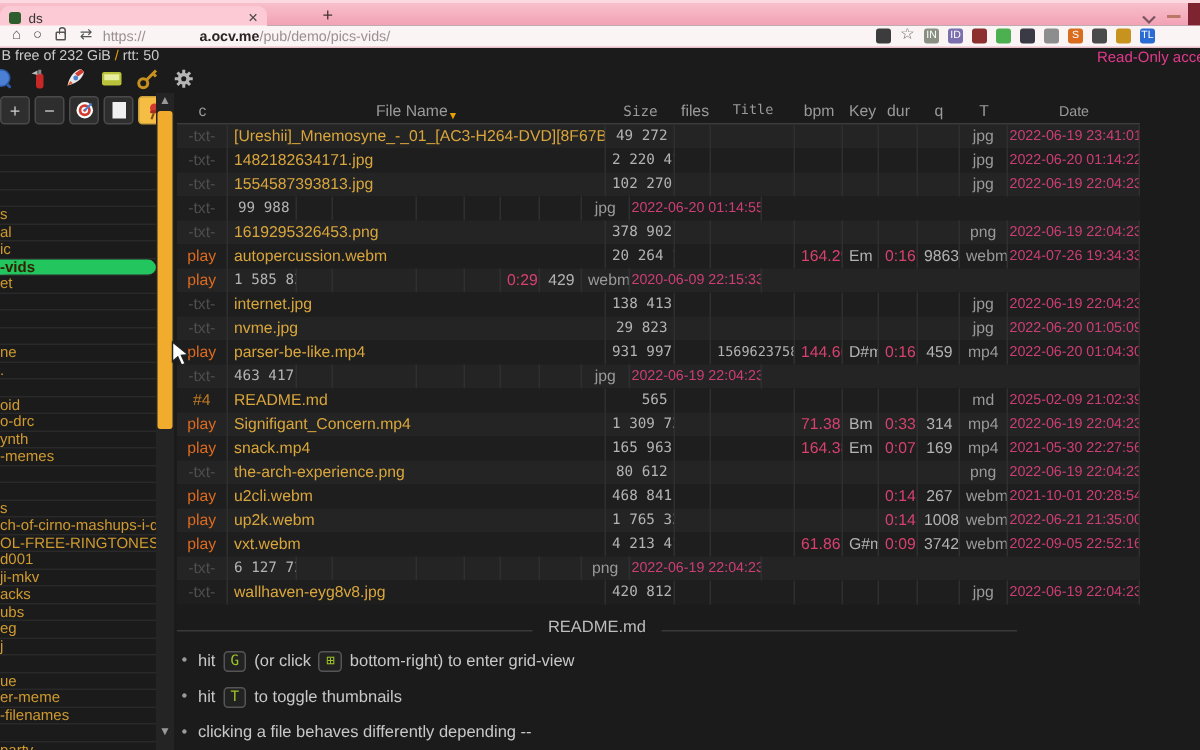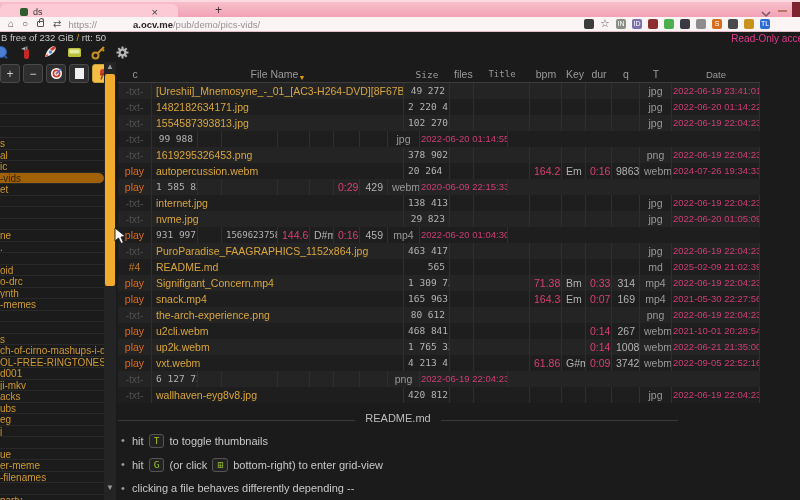--- a/index.html
+++ b/index.html
@@ -4,21 +4,21 @@
 <style>
   * { box-sizing: border-box; margin: 0; padding: 0; }
   html,body { width:800px; height:500px; overflow:hidden; background:#1b1b1b;
     font-family:"Liberation Sans", sans-serif; }
   .screen { position:relative; width:800px; height:500px; overflow:hidden; }
 
   
   .titlebar { position:absolute; left:0; top:0; width:800px; height:17px;
     background:linear-gradient(#f8bfcb,#f2a2b5); border-top:2px solid #fcd9e0; }
   .tab { position:absolute; left:0; top:2px; width:178px; height:15px; background:#fbcad4;
-    border-radius:6px 6px 0 0; display:flex; align-items:center; padding:0 20px; }
+    border-radius:6px 6px 0 0; display:flex; align-items:center; padding:0 6px; }
   .favicon { width:8px; height:8px; background:#2e5d2e; border-radius:2px; margin-right:5px; }
   .tab-title { font-size:9px; color:#333; flex:1; }
   .tab-close { font-size:11px; color:#444; cursor:default; }
   .newtab { position:absolute; left:215px; top:1px; font-size:12px; color:#433; }
   .tb-chevron { position:absolute; left:760px; top:3px; width:12px; height:10px; }
   .tb-min { position:absolute; left:778px; top:8px; width:9px; height:2px; background:#b76; }
   .tb-strip { position:absolute; left:792px; top:0; width:8px; height:17px; background:#7d2430; }
 
   .addressbar { position:absolute; left:0; top:17px; width:800px; height:15px; background:#faf4f5;
     display:flex; align-items:center; padding:0 4px; border-bottom:1px solid #e8bcc7; }
@@ -45,21 +45,21 @@
   .op { width:15px; height:15px; display:inline-flex; align-items:center; justify-content:center; }
 
   
   .treebtns { position:absolute; left:0; top:32px; height:21px; display:flex; gap:3px; }
   .tbtn { min-width:20px; height:19px; background:#2e2e2e; border:1px solid #4a4a4a; border-radius:3px;
     color:#ccc; font-size:12px; display:flex; align-items:center; justify-content:center; }
   .tbtn.on { background:#f6bd45; border-color:#caa23c; }
   .tree { position:absolute; left:0; top:60px; width:104px; }
   .tree-item { height:11.5px; line-height:11px; font-size:10px; color:#cf9a2f;
     border-bottom:1px solid #292929; white-space:nowrap; overflow:hidden; }
-  .tree-item.sel { background:#a16207; color:#332200; border-radius:0 7px 7px 0; font-weight:normal; }
+  .tree-item.sel { background:#22c55e; color:#332200; border-radius:0 7px 7px 0; font-weight:bold; }
   .vscroll { position:absolute; left:104px; top:30px; width:12px; height:438px; background:#242424; }
   .vscroll .arr { position:absolute; left:0; width:12px; font-size:8px; color:#999; text-align:center; }
   .vscroll .thumb { position:absolute; left:1px; top:12px; width:10px; height:212px; background:#f2ac2d;
     border-radius:2px; }
 
   
   .filetable { position:absolute; left:118px; top:34px; width:642px; font-size:10.5px; }
   .frow { display:flex; height:16px; line-height:16px; }
   .frow:nth-child(even) { background:#242424; }
   .frow:nth-child(odd) { background:#1e1e1e; }
@@ -388,33 +388,33 @@
           <span class="cell c-title"></span>
           <span class="cell c-bpm"></span>
           <span class="cell c-key"></span>
           <span class="cell c-dur"></span>
           <span class="cell c-q"></span>
           <span class="cell c-t">jpg</span>
           <span class="cell c-date">2022-06-20 01:05:09</span>
         </div>
         <div class="frow">
           <span class="cell c-c play">play</span>
+          <span class="cell c-name">parser-be-like.mp4</span>
           <span class="cell c-size">931 997</span>
           <span class="cell c-files"></span>
           <span class="cell c-title">156962375871332</span>
           <span class="cell c-bpm">144.66</span>
           <span class="cell c-key">D#m</span>
           <span class="cell c-dur">0:16</span>
           <span class="cell c-q">459</span>
           <span class="cell c-t">mp4</span>
           <span class="cell c-date">2022-06-20 01:04:30</span>
         </div>
         <div class="frow">
           <span class="cell c-c">-txt-</span>
-          <span class="cell c-name">PuroParadise_FAAGRAPHICS_1152x864.jpg</span>
           <span class="cell c-size">463 417</span>
           <span class="cell c-files"></span>
           <span class="cell c-title"></span>
           <span class="cell c-bpm"></span>
           <span class="cell c-key"></span>
           <span class="cell c-dur"></span>
           <span class="cell c-q"></span>
           <span class="cell c-t">jpg</span>
           <span class="cell c-date">2022-06-19 22:04:23</span>
         </div>
@@ -535,22 +535,22 @@
           <span class="cell c-date">2022-06-19 22:04:23</span>
         </div>
       </div>
 
     <div class="readme">
       <div class="rm-title">
         <span class="line"></span>
         <span class="txt">README.md</span>
       </div>
       <ul class="rm-ul" id="rmul">
+          <li><span>hit </span><span class="key">G</span><span> (or click </span><span class="key">⊞</span><span> bottom-right) to enter grid-view</span></li>
           <li><span>hit </span><span class="key">T</span><span> to toggle thumbnails</span></li>
-          <li><span>hit </span><span class="key">G</span><span> (or click </span><span class="key">⊞</span><span> bottom-right) to enter grid-view</span></li>
           <li><span>clicking a file behaves differently depending --</span></li>
         </ul>
     </div>
 
     <span class="cursor">
       <svg width="13" height="18">
           <path d="M1 1 L1 14 L4.5 11 L7 16.5 L9.5 15.5 L7 10 L11.5 9.5 Z" fill="#fff" stroke="#222" stroke-width="1"></path>
         </svg>
     </span>
   </div>

